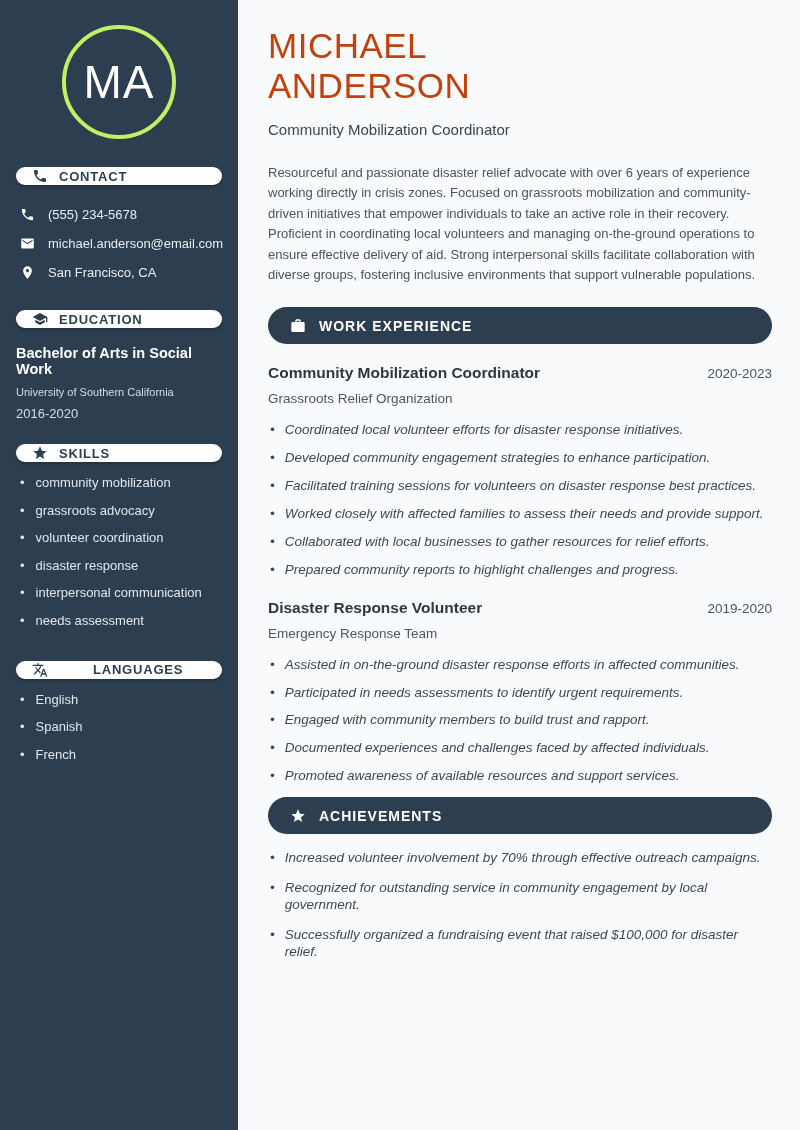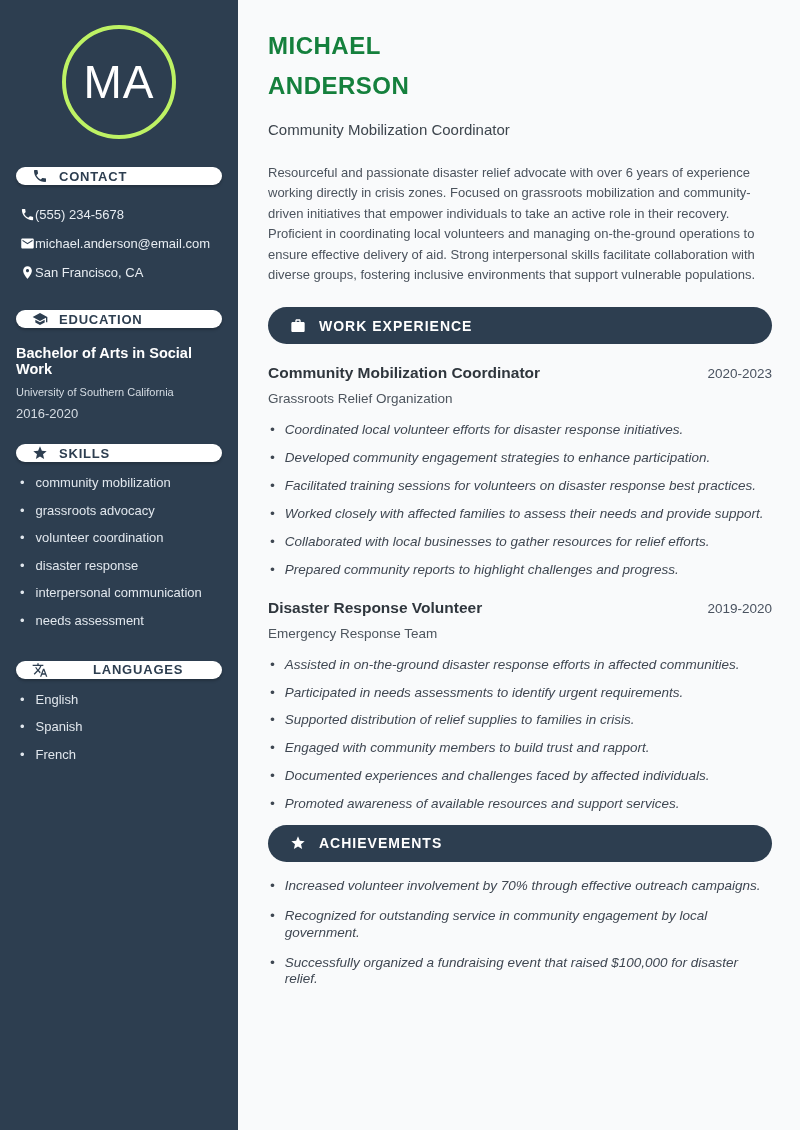--- a/index.html
+++ b/index.html
@@ -37,21 +37,21 @@
     box-shadow:0 2px 3px rgba(0,0,0,0.22);
   }
   .side-pill svg { width:16px; height:16px; flex-shrink:0; }
   .pill-contact   { margin-top:28px; }
   .pill-education { margin-top:23px; }
   .pill-skills    { margin-top:23px; }
   .pill-languages { margin-top:33px;gap:45px; }
 
   .contact-list { list-style:none; margin-top:15px; }
   .contact-list li {
-    display:flex; align-items:center; 
+    display:flex; align-items:center; gap:13px;
     padding:7px 24px 7px 20px;
     font-size:13px; color:#e7ecf1;
   }
   .contact-list svg { width:15px; height:15px; flex-shrink:0; fill:#ffffff; }
 
   .edu { padding:17px 16px 0 16px; }
   .edu-degree { font-size:14.5px; font-weight:700; color:#ffffff; margin-bottom:8px; }
   .edu-school { font-size:11px; color:#d5dce3; margin-bottom:7px; line-height:1.3; }
   .edu-years  { font-size:13px; color:#d5dce3; }
 
@@ -65,22 +65,22 @@
     content:"•"; margin-right:11px; font-size:13px; color:#e1e7ed;
   }
 
   
   .content {
     flex:1;
     background:#f9fafb;
     padding:26px 28px 0 30px;
   }
   .name {
-    font-size:24px; line-height:40px; font-weight:700;
-    color:#15803d; letter-spacing:0.5px;
+    font-size:35px; line-height:40px; font-weight:400;
+    color:#c2410c; letter-spacing:0.5px;
   }
   .name span { display:block; }
   .job-title { margin-top:15px; font-size:15px; color:#3d454d; }
   .summary {
     margin-top:25px;
     font-size:13px; line-height:20.4px;
     color:#4b535d;
   }
   .section-pill {
     margin-top:22px;
@@ -232,21 +232,20 @@
     <div class="job">
       <div class="job-head">
         <span class="job-name">Disaster Response Volunteer</span>
         <span class="job-dates">2019-2020</span>
       </div>
       <div class="job-company">Emergency Response Team</div>
       <ul class="bullet-list">
 
       <li>Assisted in on-the-ground disaster response efforts in affected communities.</li>
           <li>Participated in needs assessments to identify urgent requirements.</li>
-          <li>Supported distribution of relief supplies to families in crisis.</li>
           <li>Engaged with community members to build trust and rapport.</li>
           <li>Documented experiences and challenges faced by affected individuals.</li>
           <li>Promoted awareness of available resources and support services.</li>
         </ul>
     </div>
 
     <div class="section-pill achievements">
       <svg viewBox="0 0 24 24">
           <path d="M12 17.27 18.18 21l-1.64-7.03L22 9.24l-7.19-.61L12 2 9.19 8.63 2 9.24l5.46 4.73L5.82 21z"></path>
         </svg>

